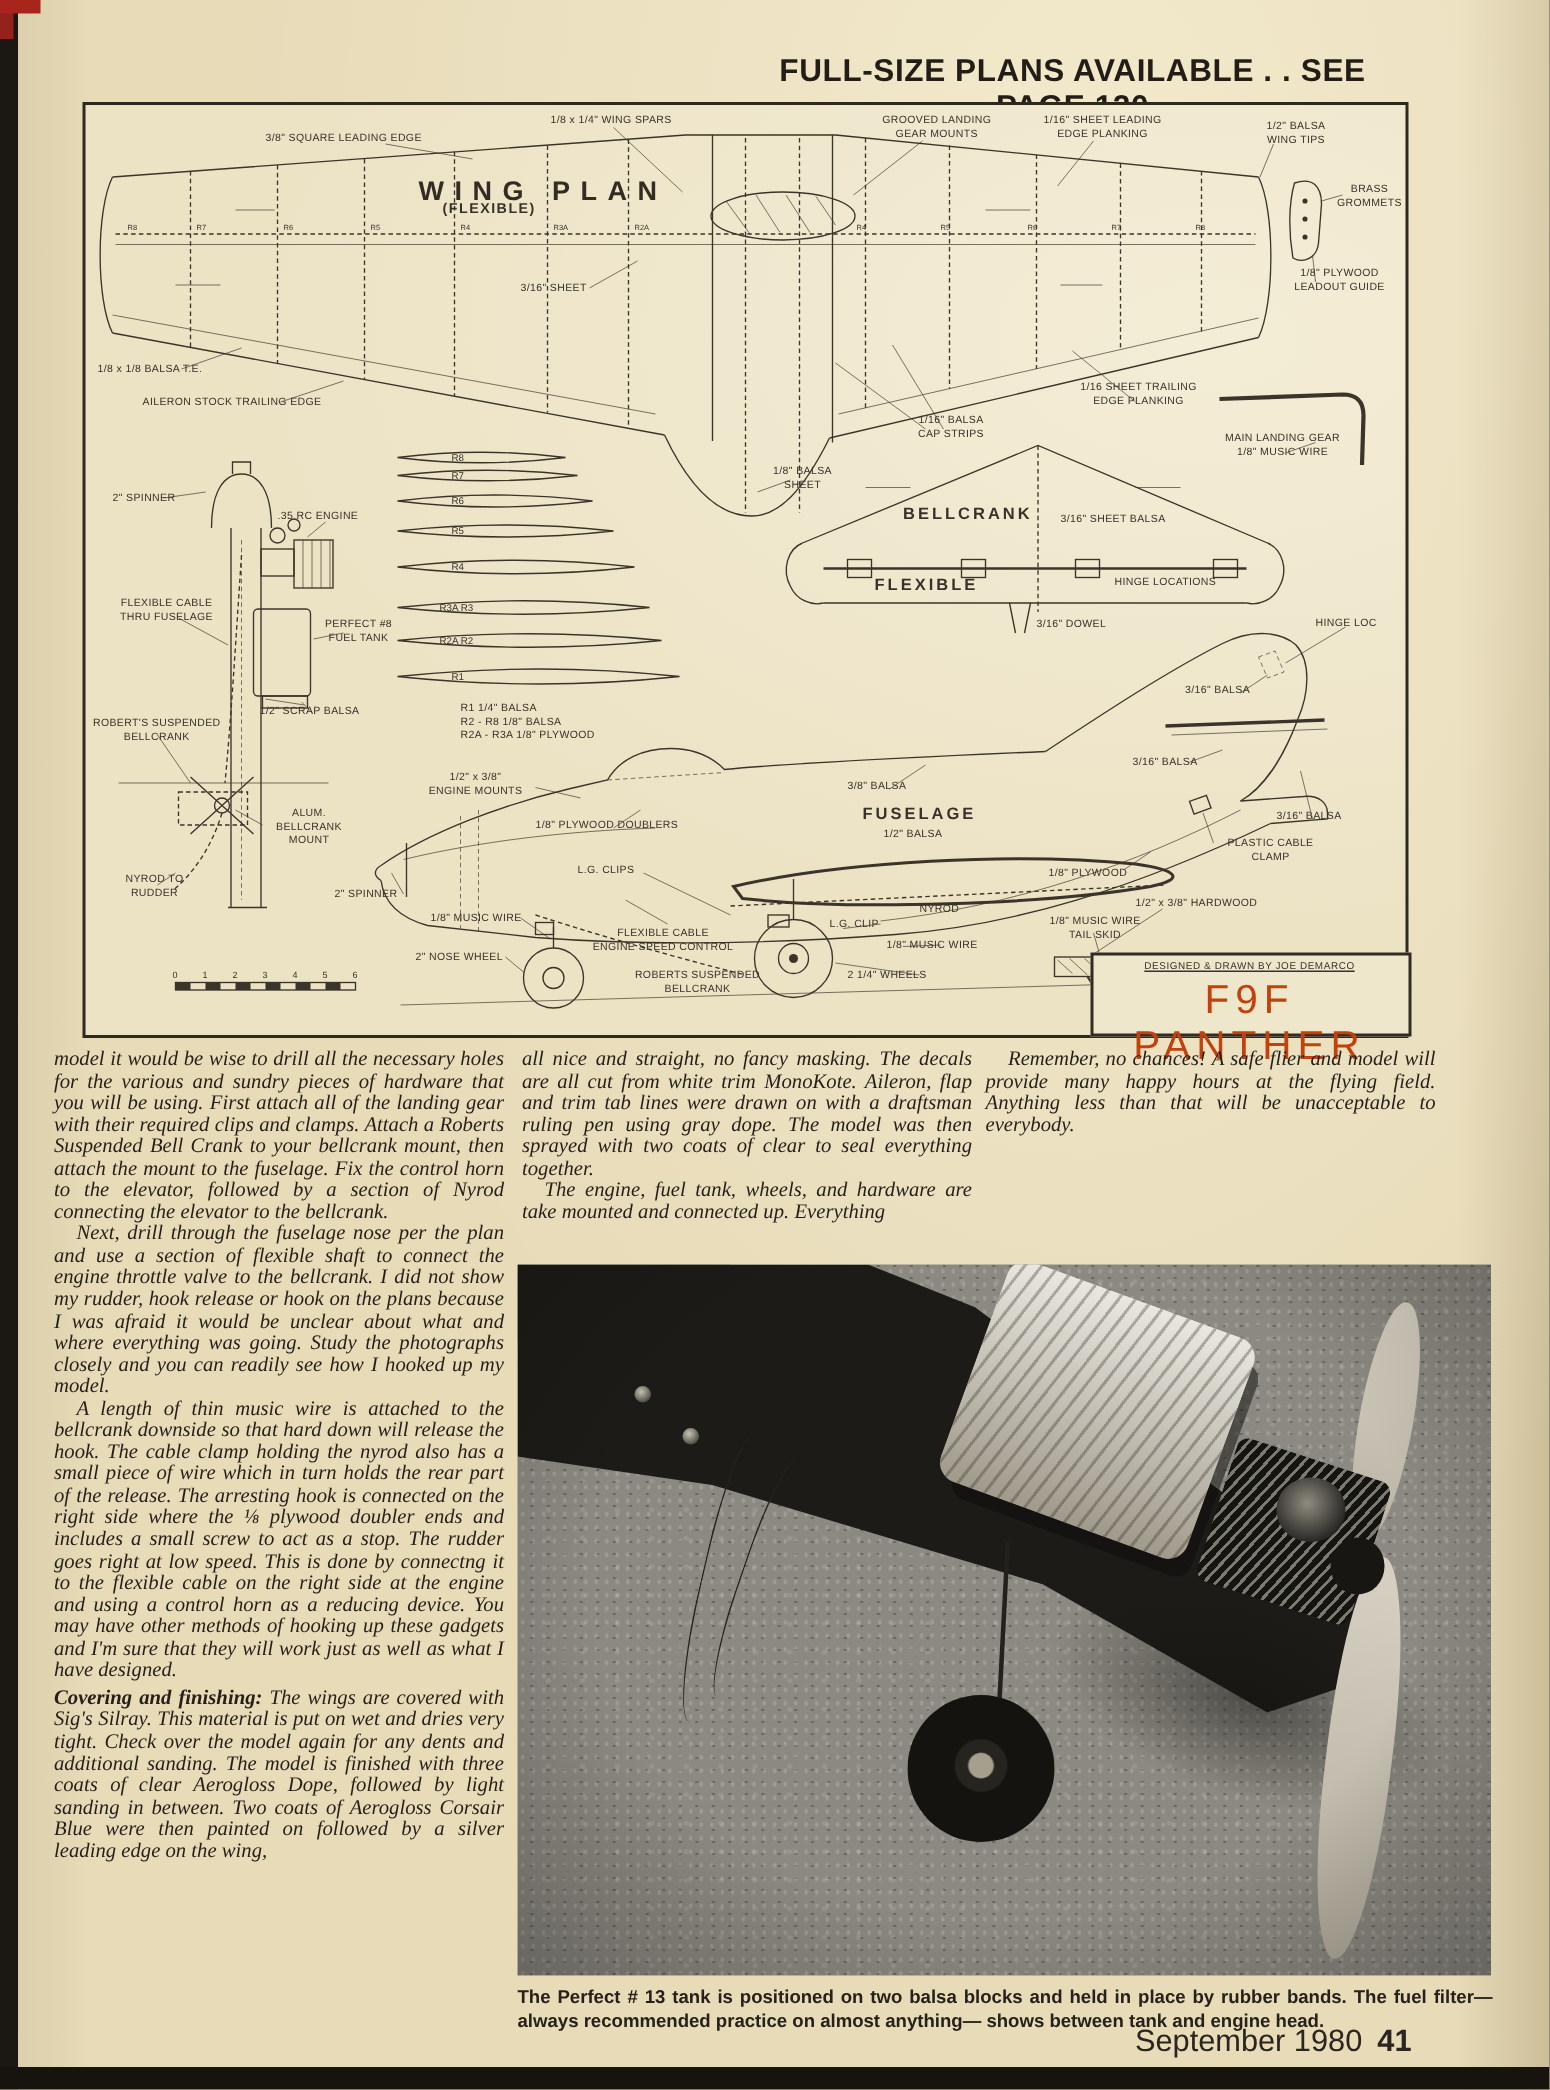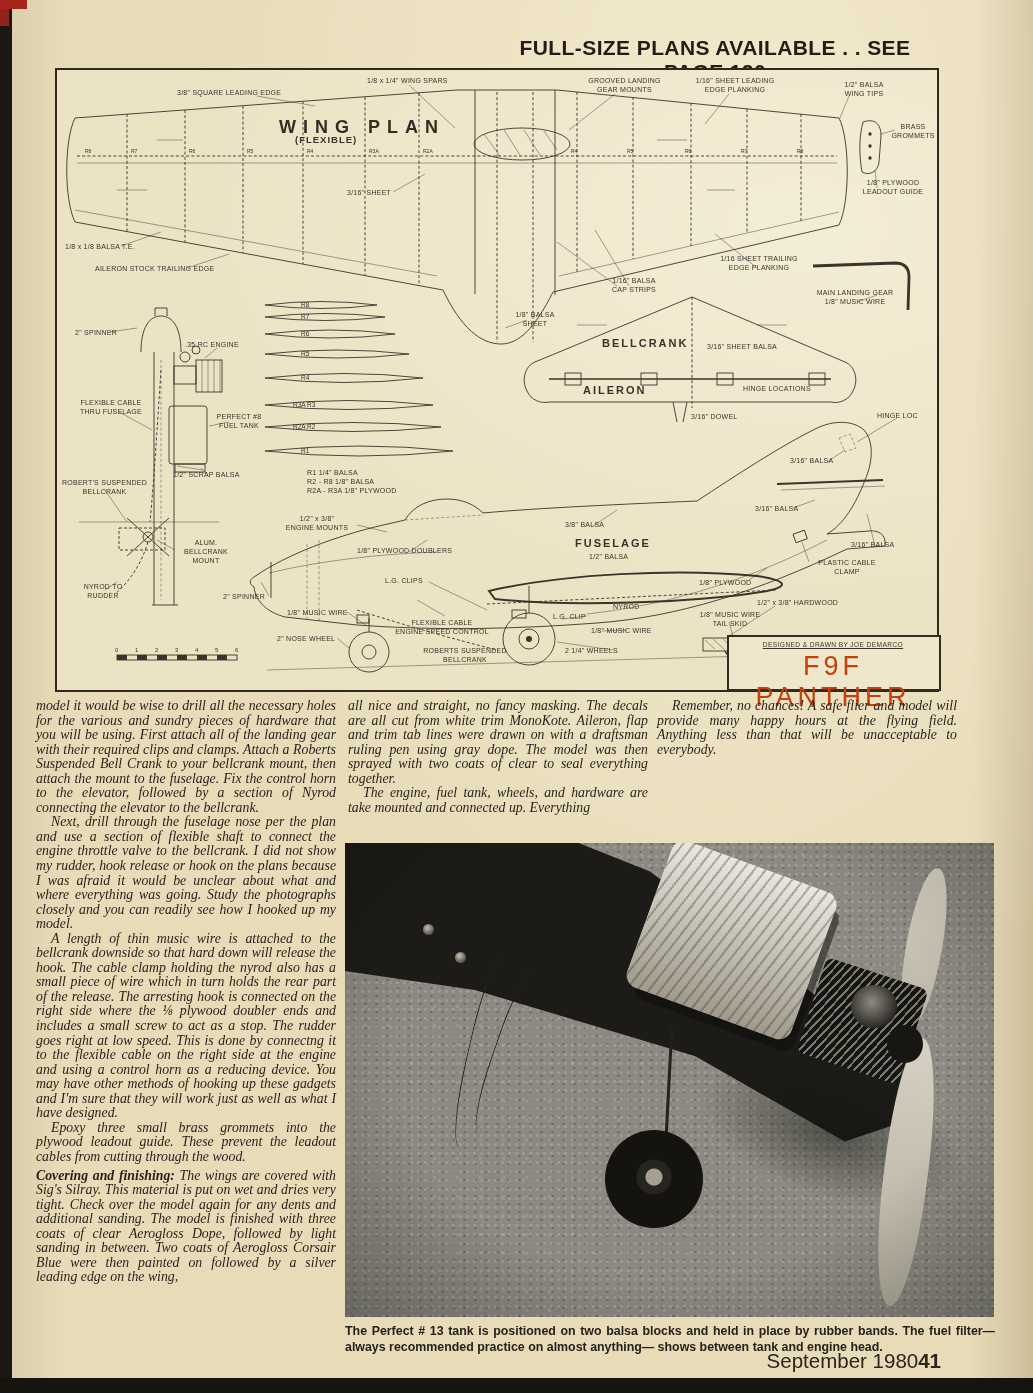--- a/index.html
+++ b/index.html
@@ -73,21 +73,21 @@
   .strut{left:49.6%;top:39%;width:2.5px;height:27%;background:#23211c;transform:rotate(3deg);}
   .wheel{left:40%;top:60.5%;width:15.2%;height:20.8%;border-radius:50%;
     background:radial-gradient(circle at 50% 48%, #a59f8e 0 8px, #26241e 9px 17px, #14130f 18px 72%, rgba(20,19,15,.0) 73%),#14130f;}
   .wire{border-left:1.6px solid #26241f;border-radius:45%;}
   .w1{left:19%;top:23%;height:42%;width:30px;transform:rotate(13deg);}
   .w2p{left:23%;top:26%;height:36%;width:26px;transform:rotate(19deg);}
   .vignette{inset:0;background:radial-gradient(ellipse at 50% 45%, rgba(0,0,0,0) 60%, rgba(10,10,8,.28));}
   .caption{position:absolute;left:345px;top:1323px;width:650px;font-family:"Liberation Sans",sans-serif;
     font-weight:bold;font-size:12.4px;line-height:1.32;text-align:justify;color:#26221b;}
   .footer{position:absolute;right:92px;top:1349px;font-family:"Liberation Sans",sans-serif;font-size:20.5px;color:#2a251e;}
-  .footer b{margin-left:0;font-weight:bold;}
+  .footer b{margin-left:10px;font-weight:bold;}
 </style>
 </head>
 <body>
 
 <div class="page">
   <div class="left-strip"></div>
   <div class="red-mark"></div>
   <div class="red-mark2"></div>
 
   <div class="header">FULL-SIZE PLANS AVAILABLE . . SEE PAGE 120</div>
@@ -283,21 +283,21 @@
     <span class="lbl c" style="left:120px;top:468px;width:58px">ALUM.
 BELLCRANK
 MOUNT</span>
     <span class="lbl c" style="left:20px;top:512px;width:52px">NYROD TO
 RUDDER</span>
     <span class="lbl" style="left:250px;top:398px;text-align:left">R1 1/4" BALSA
 R2 - R8 1/8" BALSA
 R2A - R3A 1/8" PLYWOOD</span>
     <span class="lbl med" style="left:545px;top:266px">BELLCRANK</span>
     <span class="lbl" style="left:650px;top:272px">3/16" SHEET BALSA</span>
-    <span class="lbl med" style="left:526px;top:313px">AILERON</span>
+    <span class="lbl med" style="left:526px;top:313px">FLEXIBLE</span>
     <span class="lbl" style="left:686px;top:314px">HINGE LOCATIONS</span>
     <span class="lbl" style="left:634px;top:342px">3/16" DOWEL</span>
     <span class="lbl" style="left:820px;top:341px">HINGE LOC</span>
     <span class="lbl c" style="left:220px;top:444px;width:80px">1/2" x 3/8"
 ENGINE MOUNTS</span>
     <span class="lbl" style="left:300px;top:476px">1/8" PLYWOOD DOUBLERS</span>
     <span class="lbl" style="left:508px;top:450px">3/8" BALSA</span>
     <span class="lbl med" style="left:518px;top:466px">FUSELAGE</span>
     <span class="lbl" style="left:532px;top:482px">1/2" BALSA</span>
     <span class="lbl" style="left:328px;top:506px">L.G. CLIPS</span>
@@ -325,21 +325,20 @@
     <div class="title-box">
       <div class="credit">DESIGNED &amp; DRAWN BY JOE DEMARCO</div>
       <div class="panther">F9F PANTHER</div>
     </div>
   </div>
 
   <div class="col" id="col1">
     <p class="np">model it would be wise to drill all the necessary holes for the various and sundry pieces of hardware that you will be using. First attach all of the landing gear with their required clips and clamps. Attach a Roberts Suspended Bell Crank to your bellcrank mount, then attach the mount to the fuselage. Fix the control horn to the elevator, followed by a section of Nyrod connecting the elevator to the bellcrank.</p>
     <p>Next, drill through the fuselage nose per the plan and use a section of flexible shaft to connect the engine throttle valve to the bellcrank. I did not show my rudder, hook release or hook on the plans because I was afraid it would be unclear about what and where everything was going. Study the photographs closely and you can readily see how I hooked up my model.</p>
     <p>A length of thin music wire is attached to the bellcrank downside so that hard down will release the hook. The cable clamp holding the nyrod also has a small piece of wire which in turn holds the rear part of the release. The arresting hook is connected on the right side where the ⅛ plywood doubler ends and includes a small screw to act as a stop. The rudder goes right at low speed. This is done by connectng it to the flexible cable on the right side at the engine and using a control horn as a reducing device. You may have other methods of hooking up these gadgets and I'm sure that they will work just as well as what I have designed.</p>
-    <p>Epoxy three small brass grommets into the plywood leadout guide. These prevent the leadout cables from cutting through the wood.</p>
     <p class="cf"><b>Covering and finishing:</b> <span>The wings are covered with Sig's Silray. This material is put on wet and dries very tight. Check over the model again for any dents and additional sanding. The model is finished with three coats of clear Aerogloss Dope, followed by light sanding in between. Two coats of Aerogloss Corsair Blue were then painted on followed by a silver leading edge on the wing,</span></p>
   </div>
   <div class="col" id="col2">
     <p class="np">all nice and straight, no fancy masking. The decals are all cut from white trim MonoKote. Aileron, flap and trim tab lines were drawn on with a draftsman ruling pen using gray dope. The model was then sprayed with two coats of clear to seal everything together.</p>
     <p>The engine, fuel tank, wheels, and hardware are take mounted and connected up. Everything</p>
   </div>
   <div class="col" id="col3">
     <p>Remember, no chances! A safe flier and model will provide many happy hours at the flying field. Anything less than that will be unacceptable to everybody.</p>
   </div>
 

